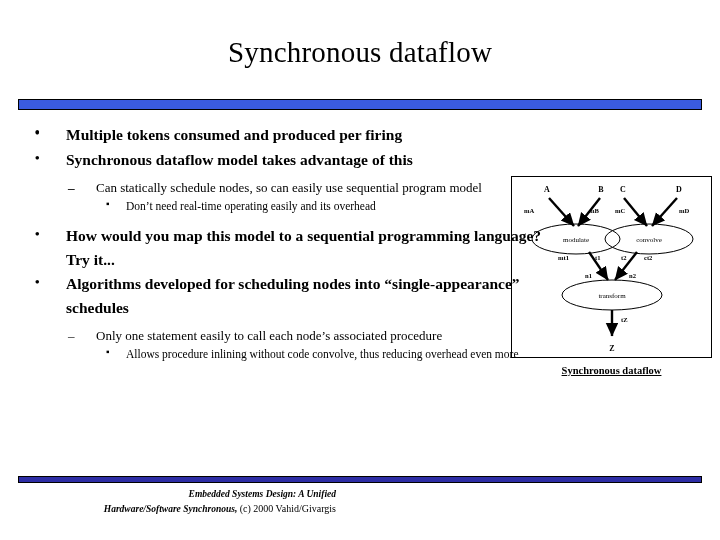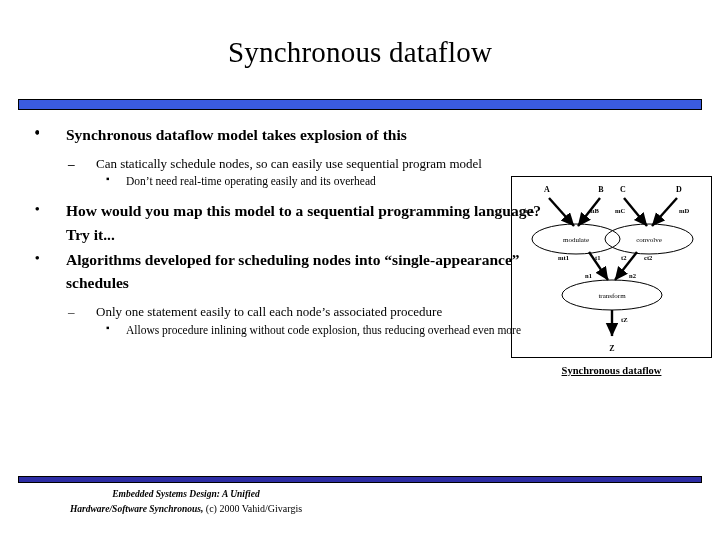--- a/index.html
+++ b/index.html
@@ -130,21 +130,21 @@
   }
   .gl-src { font-size: 8px; font-weight: bold; }
   .gl-edge { font-size: 6.6px; font-weight: bold; }
   .gl-node { font-size: 7px; }
 
   
   .footer {
     position: absolute;
     left: 36px; top: 488px;
     width: 300px;
-    text-align: center;
+    text-align: right;
     font-size: 9.5px;
     font-style: italic;
     font-weight: bold;
     color: #000000;
     line-height: 1.45;
   }
   .footer .copy {
     font-style: normal;
     font-weight: normal;
     font-size: 10px;
@@ -168,25 +168,26 @@
   <div class="bar-bottom"></div>
 
   <div class="body-area">
 
     <div class="b1">
       <span class="mk">•</span>
     </div>
 
     <div class="b1">
       <span class="mk">•</span>
-    </div>
-
-    <div class="b1">
-      <span class="mk">•</span>
-      <span>Synchronous dataflow model takes explosion of this</span>
+      <span>Multiple tokens consumed and produced per firing</span>
+    </div>
+
+    <div class="b1">
+      <span class="mk">•</span>
+      <span>Synchronous dataflow model takes advantage of this</span>
     </div>
 
     <div class="gap-sm"></div>
 
     <div class="b2">
       <span class="mk">–</span>
     </div>
 
     <div class="b2">
       <span class="mk">–</span>
@@ -212,21 +213,21 @@
 
     <div class="gap-sm"></div>
 
     <div class="b2">
       <span class="mk">–</span>
       <span>Only one statement easily to call each node’s associated procedure</span>
     </div>
 
     <div class="b3">
       <span class="mk">▪</span>
-      <span>Allows procedure inlining without code explosion, thus reducing overhead even more</span>
+      <span>Allows procedure inlining without code convolve, thus reducing overhead even more</span>
     </div>
 
   </div>
 
   <div class="figure-box"></div>
 
   <svg class="graph-svg" viewBox="0 0 201 182">
     <defs>
       <marker id="ah" markerWidth="7" markerHeight="7" refX="5.4" refY="2.6" orient="auto" markerUnits="strokeWidth">
         <path d="M0,0 L5.6,2.6 L0,5.2 z" fill="#000000"></path>

